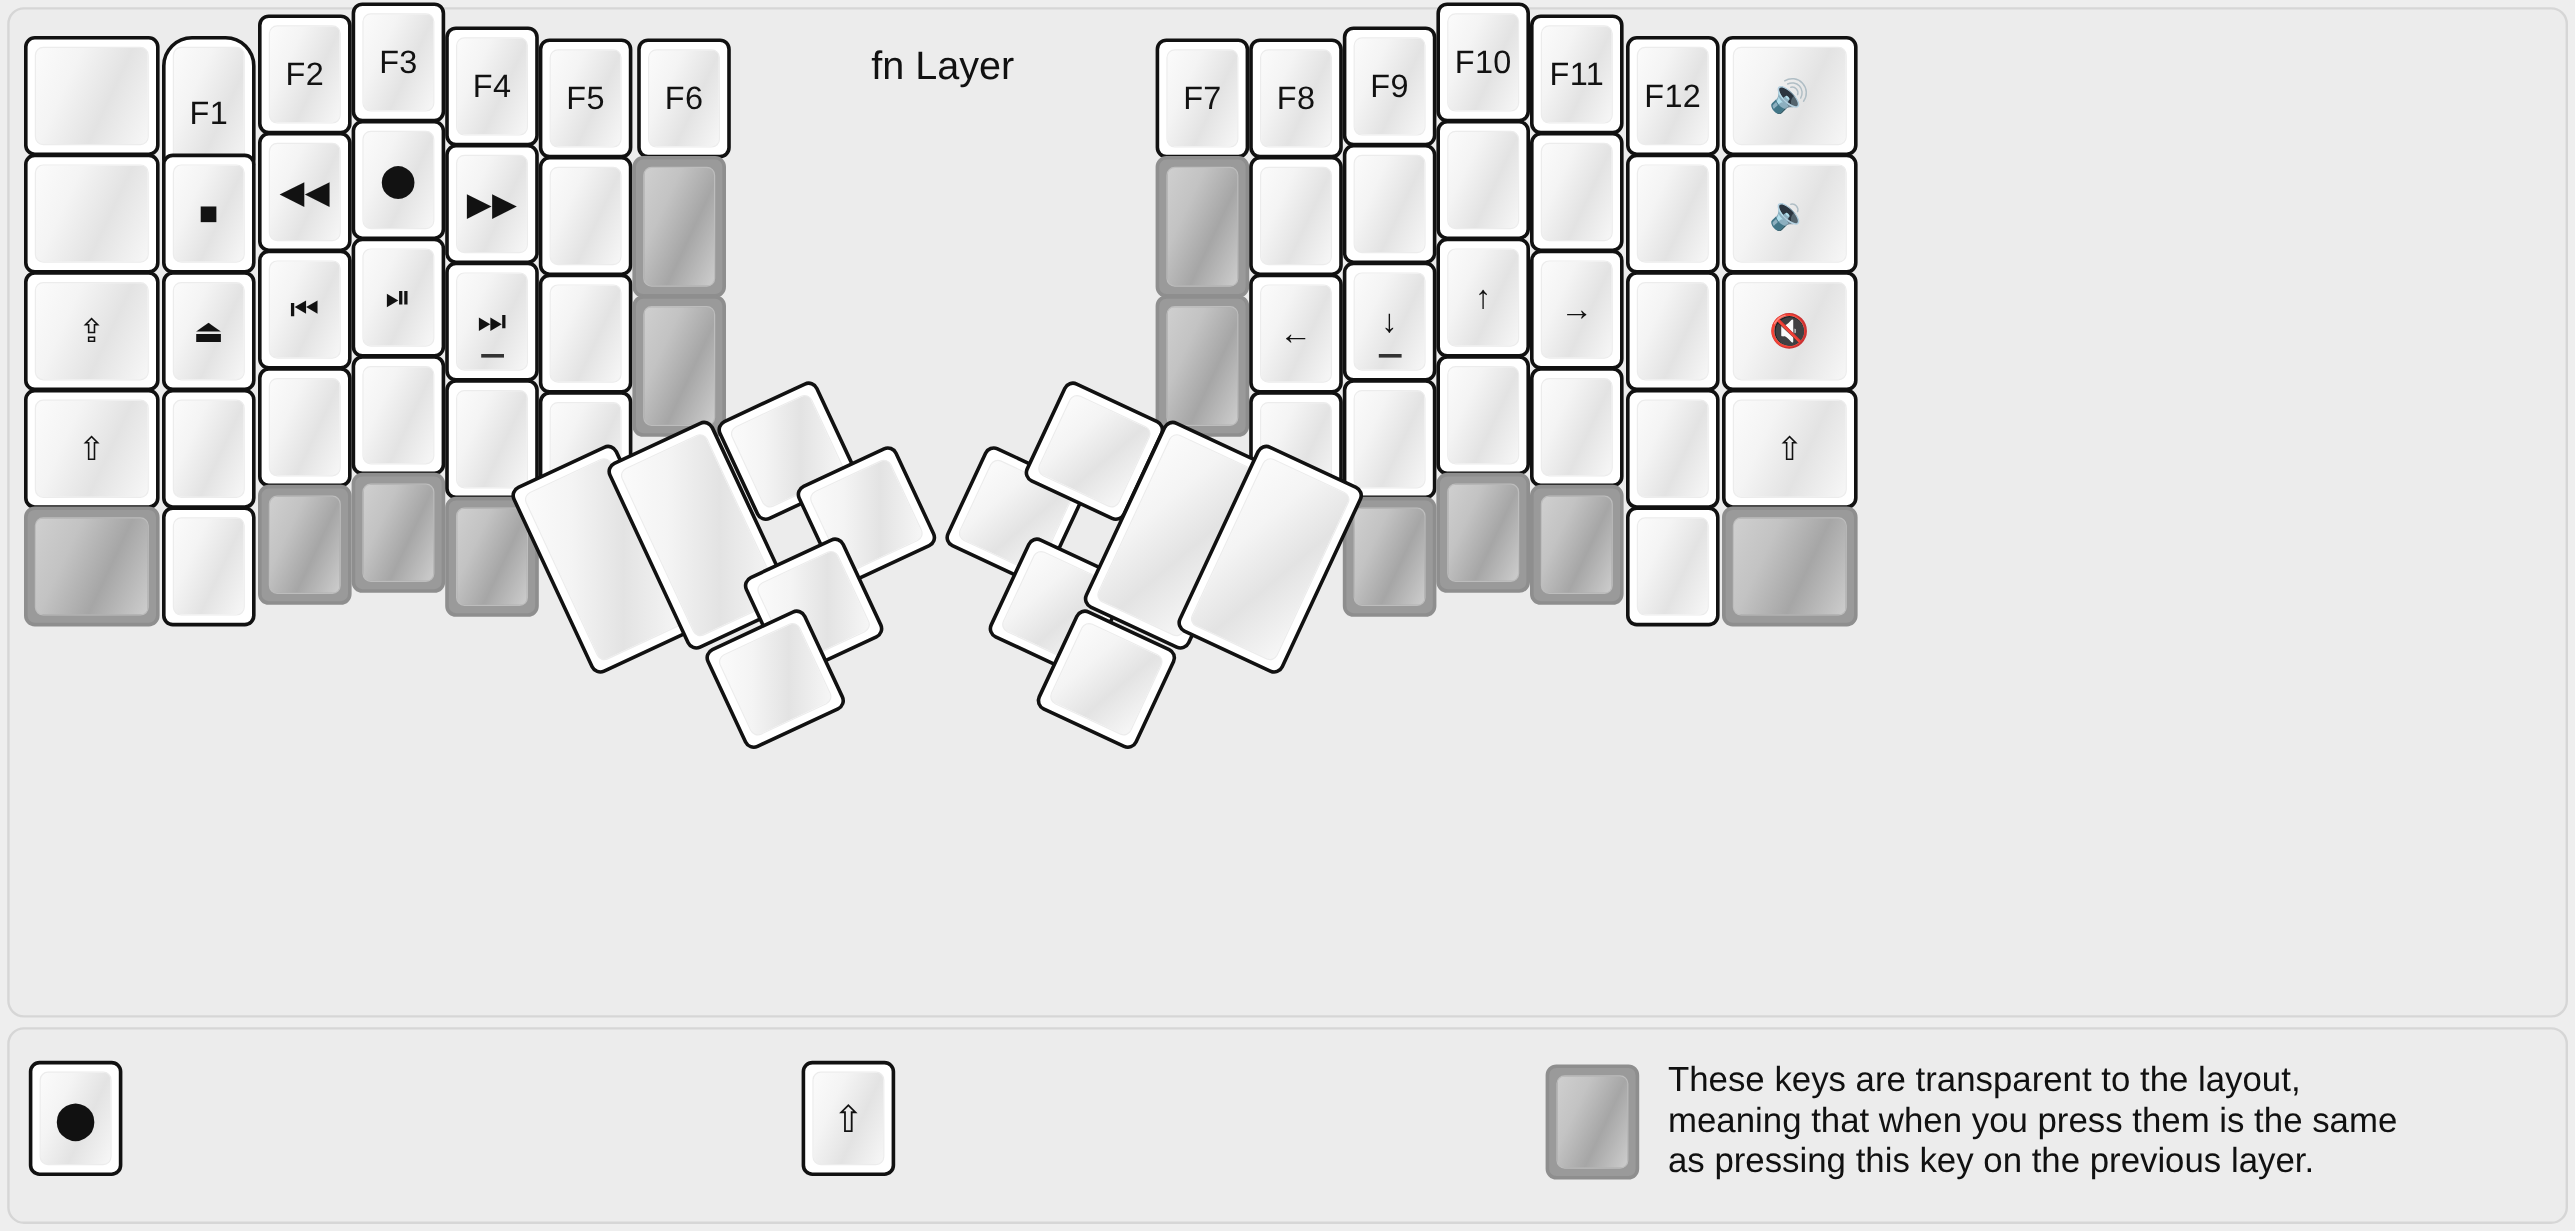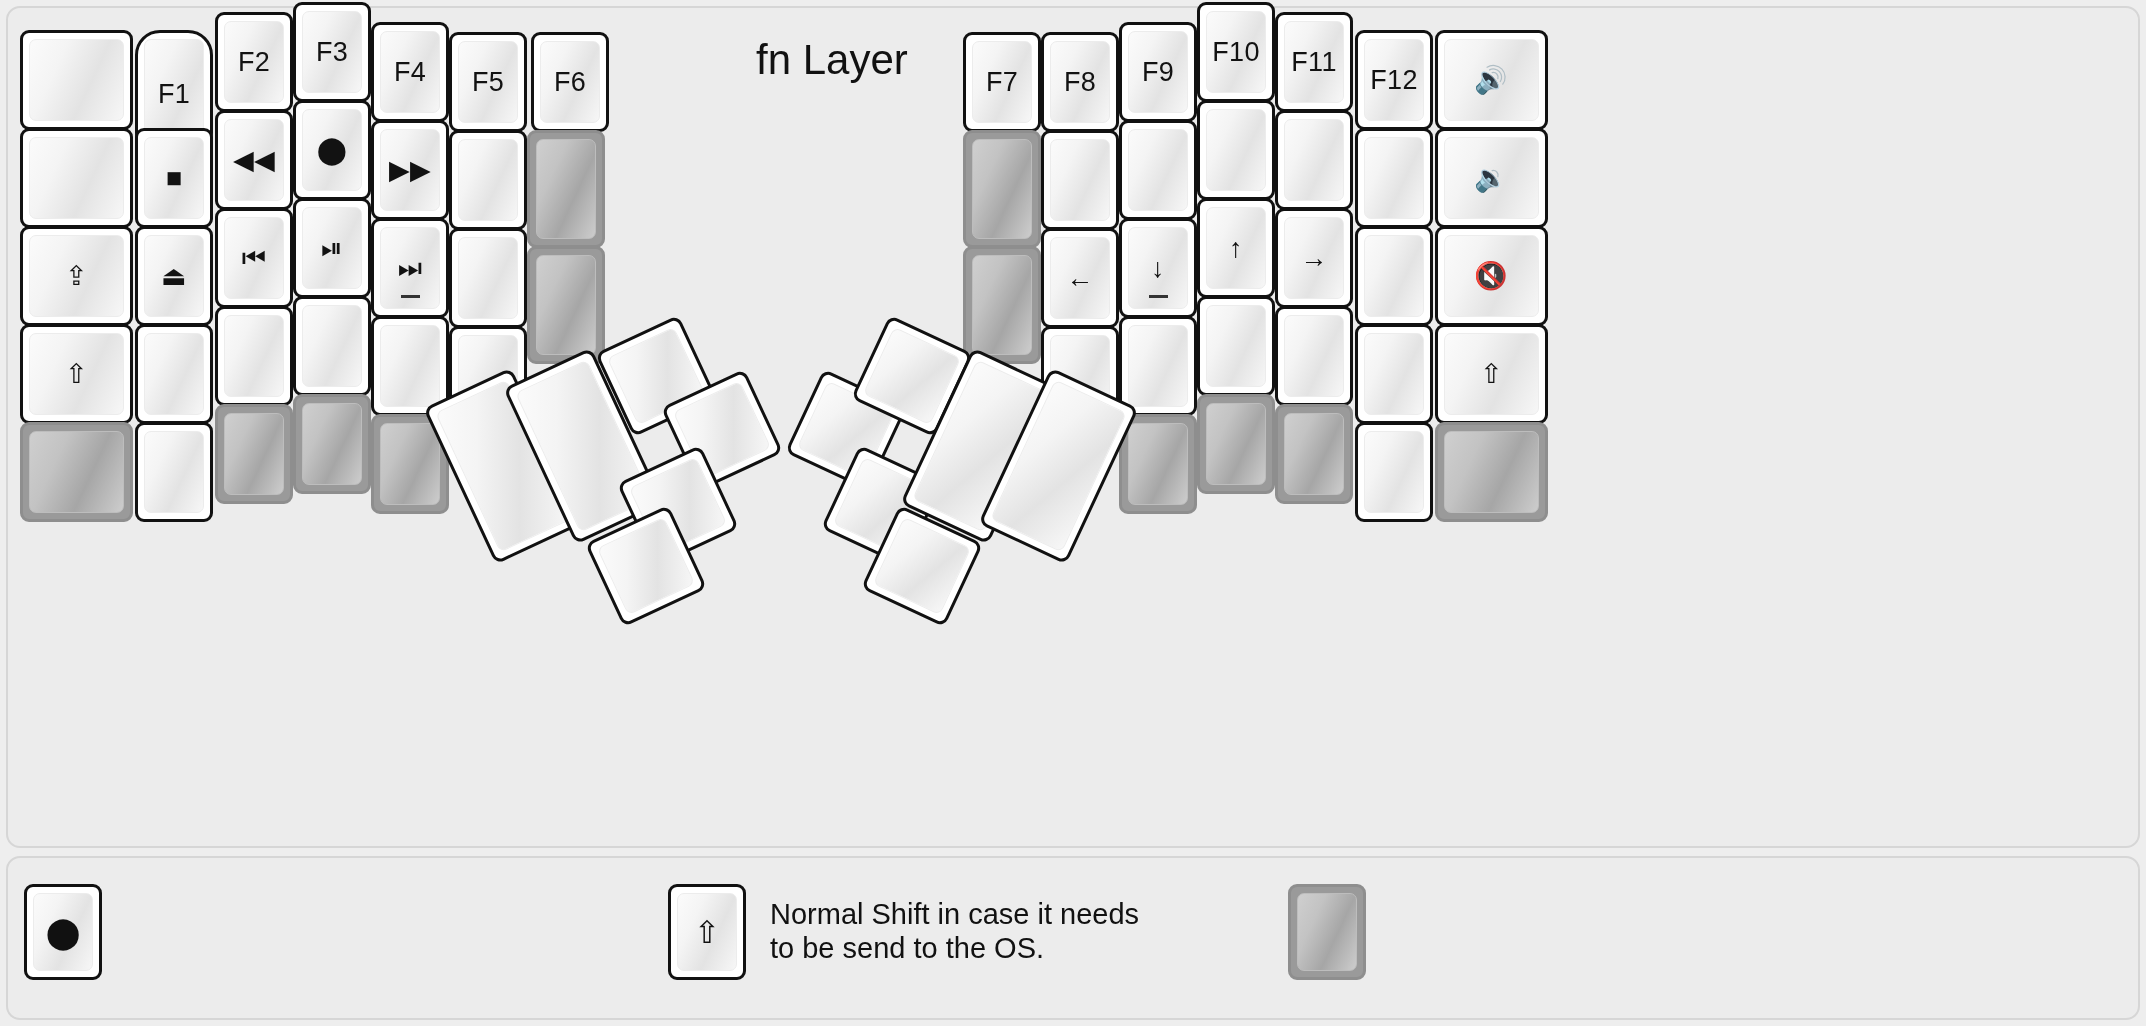--- a/index.html
+++ b/index.html
@@ -64,23 +64,22 @@
   
   .tick{
     position:absolute;z-index:4;
     width:19px;height:3px;background:#333;
     left:50%;margin-left:-9px;bottom:17px;
   }
 
   
   #title{
     position:absolute;
-    font-size:42px;color:#111;
+    font-size:33px;color:#111;
     white-space:nowrap;
-    margin-left:30px;
   }
 
   
   .legend-item{position:absolute;display:flex;align-items:center;}
   .legend-key{
     position:relative;width:78px;height:96px;flex:0 0 auto;
     box-sizing:border-box;
     border:3px solid #111;border-radius:9px;background:#fff;
     display:flex;align-items:center;justify-content:center;
   }
@@ -423,24 +422,25 @@
         <div class="legend-key">
           <div class="cap"></div>
           <div class="lbl">⬤</div>
         </div>
       </div>
       <div class="legend-item" style="left: 668px; top: 884px;">
         <div class="legend-key">
           <div class="cap"></div>
           <div class="lbl">⇧</div>
         </div>
-        <div class="legend-text">Normal Shift in case it needs
-to be send to the OS.</div>
       </div>
       <div class="legend-item" style="left: 1288px; top: 884px;">
         <div class="legend-key trans">
           <div class="cap"></div>
           <div class="lbl"></div>
         </div>
+        <div class="legend-text">These keys are transparent to the layout,
+meaning that when you press them is the same
+as pressing this key on the previous layer.</div>
       </div>
     </div>
 
 </div>
 
 </body></html>

